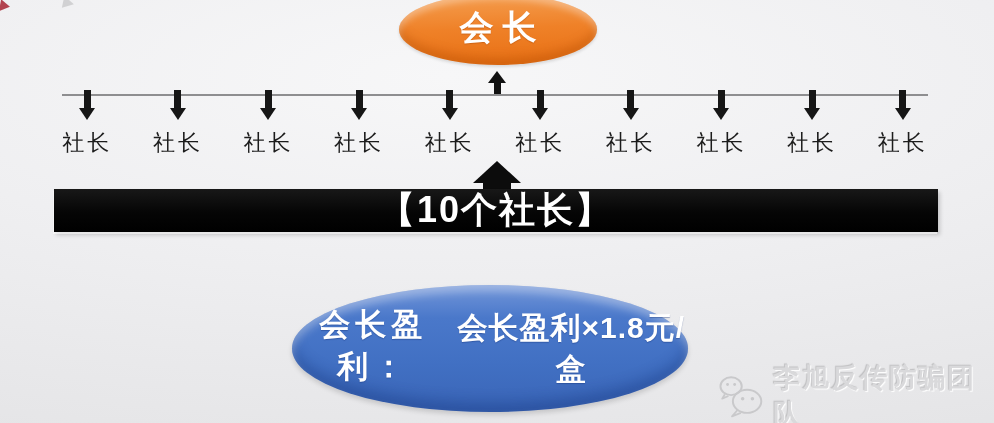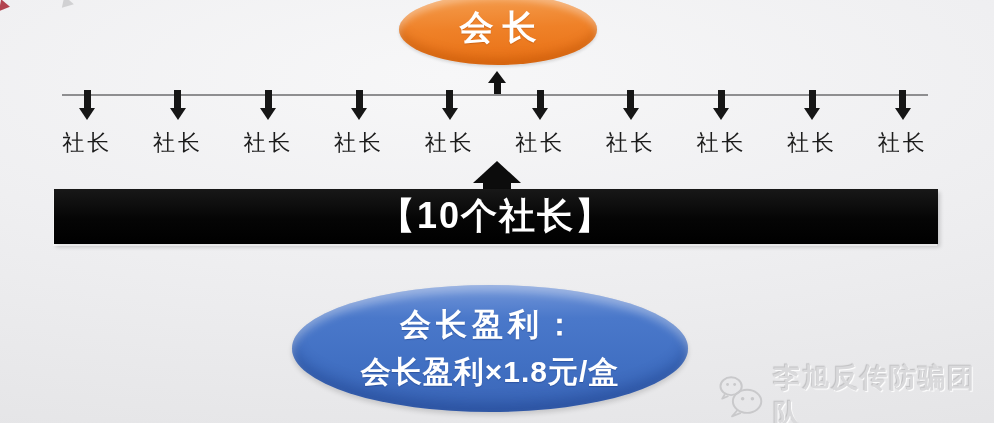--- a/index.html
+++ b/index.html
@@ -50,34 +50,34 @@
   .down-arrow .da-head { width:0; height:0; border-left:8px solid transparent; border-right:8px solid transparent; border-top:12px solid #161616; }
   .director-label { margin-top:8px; font-size:22px; color:#1c1c1c; letter-spacing:3px; font-family:"Liberation Serif","DejaVu Serif",serif; }
 
   
   .big-arrow { position:absolute; left:473px; top:161px; width:48px; display:flex; flex-direction:column; align-items:center; }
   .big-arrow .head { width:0; height:0; border-left:24px solid transparent; border-right:24px solid transparent; border-bottom:22px solid #0c0c0c; }
   .big-arrow .shaft { width:28px; height:8px; background:#0c0c0c; }
 
   
   .bar {
-    position:absolute; left:54px; top:189px; width:884px; height:55px;
+    position:absolute; left:54px; top:189px; width:884px; height:43px;
     background: linear-gradient(180deg, #181818 0%, #050505 55%, #000 100%);
     box-shadow: -1px 2px 0 rgba(255,255,255,.55), 2px 3px 4px rgba(0,0,0,.18);
     display:flex; align-items:center; justify-content:center;
     color:#fff; font-size:36px; font-weight:bold; letter-spacing:2px;
   }
 
   
   .profit {
     position:absolute; left:292px; top:285px; width:396px; height:127px;
     border-radius:50%;
     background: linear-gradient(180deg, #7296d9 0%, #4a78ca 26%, #4170c3 62%, #3a65b7 100%);
     box-shadow: inset 0 6px 9px rgba(255,255,255,.35), inset 0 -9px 14px rgba(10,40,110,.30), 0 3px 5px rgba(0,0,0,.15);
-    display:flex; flex-direction:column; align-items:center; justify-content:center;
+    display:flex; flex-direction:row; align-items:center; justify-content:center;
     color:#fff; text-align:center;
   }
   .profit .line1 { font-size:31px; font-weight:bold; letter-spacing:5px; margin-bottom:6px; text-shadow:0 1px 1px rgba(20,50,120,.4); }
   .profit .line2 { font-size:30px; font-weight:bold; letter-spacing:1px; text-shadow:0 1px 1px rgba(20,50,120,.4); }
 
   
   .watermark { position:absolute; left:716px; top:360px; display:flex; align-items:center; }
   .watermark svg { width:56px; height:48px; margin-right:4px; }
   .watermark .wm-text {
     font-size:27px; font-weight:bold; letter-spacing:2px; color:#d9d9db;

